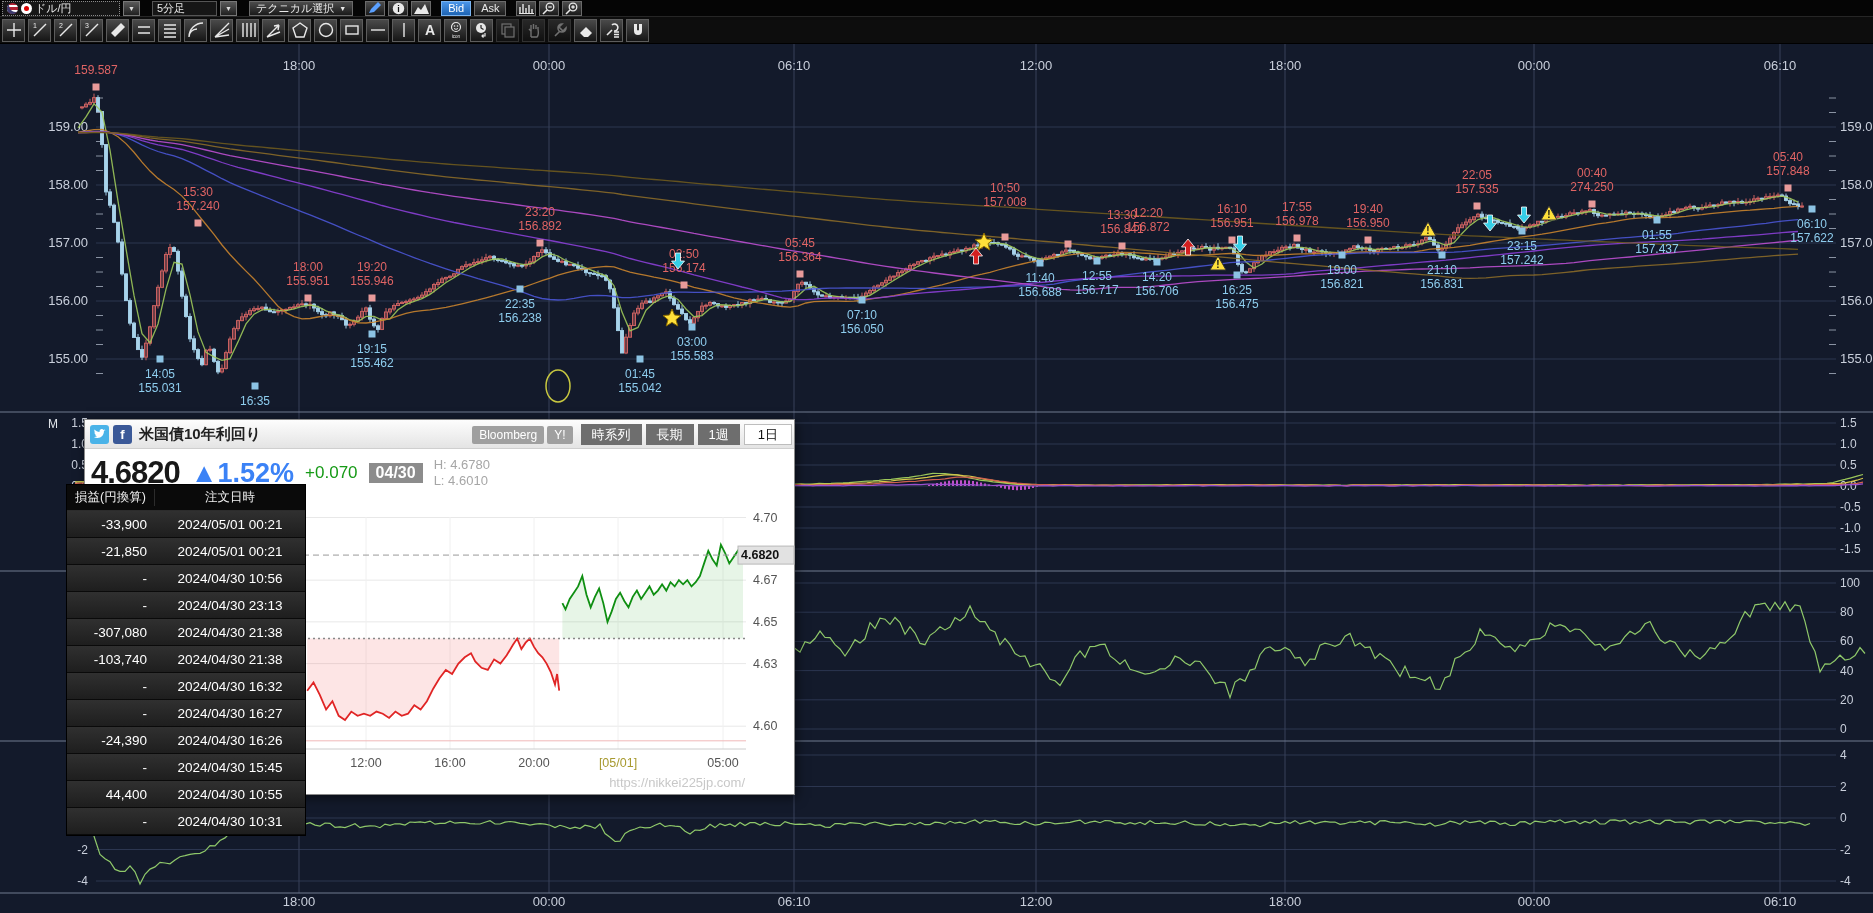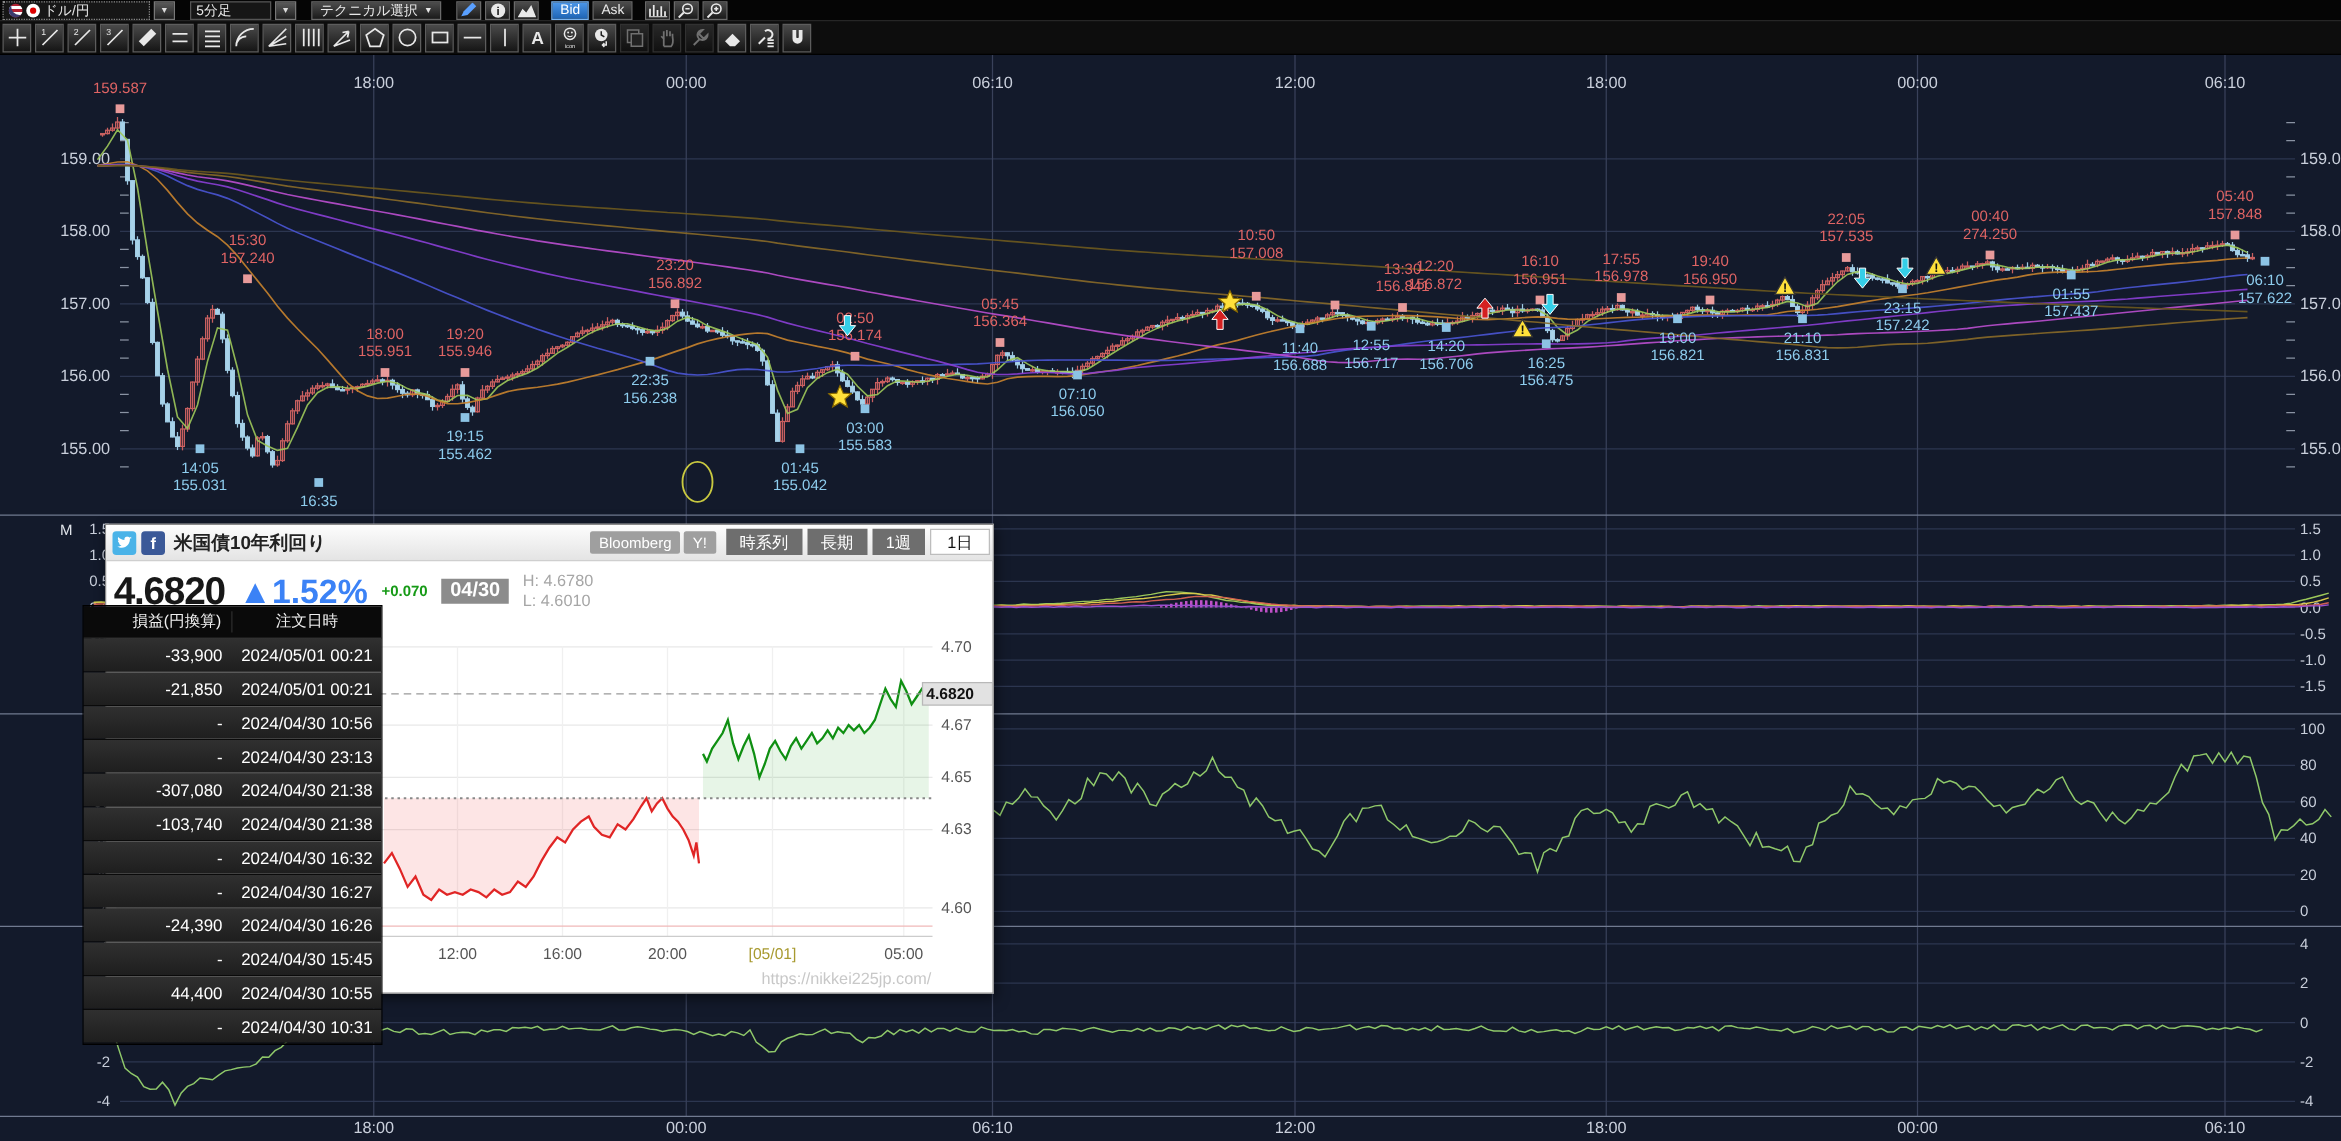--- a/index.html
+++ b/index.html
@@ -26,38 +26,38 @@
   .ann.low{color:#8ecdee;}
   .mark{position:absolute;width:7px;height:7px;transform:translate(-50%,-50%);z-index:5;}
   .mark.high{background:#e89a9a;}
   .mark.low{background:#8cc3e4;}
   .mkicon{position:absolute;transform:translate(-50%,-50%);z-index:7;}
   
   .orders{position:absolute;left:66px;top:484px;width:240px;z-index:30;color:#fff;border:1px solid #000;box-sizing:border-box;}
   .ohead{display:flex;height:25px;background:#0a0a0a;font-size:12.5px;color:#f0f0f0;align-items:center;border-bottom:1px solid #2c2c2c;}
   .ohead .c1{border-right:1px solid #2c2c2c;}
   .orow{display:flex;height:26px;align-items:center;background:linear-gradient(#303030,#1e1e1e);border-bottom:1px solid #0a0a0a;font-size:13.5px;}
-  .c1{width:88px;text-align:right;padding-right:8px;box-sizing:border-box;margin-left:31px;}
+  .c1{width:88px;text-align:right;padding-right:8px;box-sizing:border-box;}
   .c2{flex:1;text-align:center;}
   .ohead .c1,.ohead .c2{text-align:center;padding:0;}
   
   .popup{position:absolute;left:84px;top:419px;width:711px;height:376px;background:#fff;z-index:20;border:1px solid #8a8a8a;box-shadow:2px 3px 10px rgba(0,0,0,.55);box-sizing:border-box;}
   .p-head{height:28px;display:flex;align-items:center;gap:4px;padding-left:5px;background:linear-gradient(#fdfdfd,#e4e4e4);border-bottom:1px solid #cfcfcf;}
   .sq{width:19px;height:19px;border-radius:3px;display:flex;align-items:center;justify-content:center;color:#fff;font-size:13px;font-weight:bold;}
   .sq.tw{background:#4ab3e8;}
   .sq.fb{background:#3b5998;}
   .p-title{font-size:15px;font-weight:bold;color:#222;margin-left:3px;}
   .p-spacer{flex:1;}
   .srcbtn{background:#9f9f9f;color:#fff;font-size:12px;padding:2px 7px;border-radius:2px;margin-left:3px;}
   .ptab{background:#6e6e6e;color:#fff;font-size:13px;padding:3px 11px;margin-left:4px;}
   .ptab.active{background:#fff;color:#111;border:1px solid #bdbdbd;padding:2px 13px;}
   .p-vals{height:48px;display:flex;align-items:center;gap:11px;padding:0 6px;}
   .v-main{font-size:31px;font-weight:bold;color:#181818;letter-spacing:-1px;}
   .v-pct{font-size:27px;font-weight:bold;color:#3b82f6;}
-  .v-chg{font-size:12px;color:#169a16;font-weight:bold;}
+  .v-chg{font-size:17px;color:#169a16;font-weight:normal;}
   .v-date{background:#8c8c8c;color:#fff;font-size:16px;font-weight:bold;padding:1px 7px;}
   .v-hl{font-size:13px;color:#a6a6a6;line-height:16px;}
   .p-chart{position:relative;height:300px;}
 </style>
 </head>
 <body>
 
 <div id="app">
 
   <div class="tb1">

